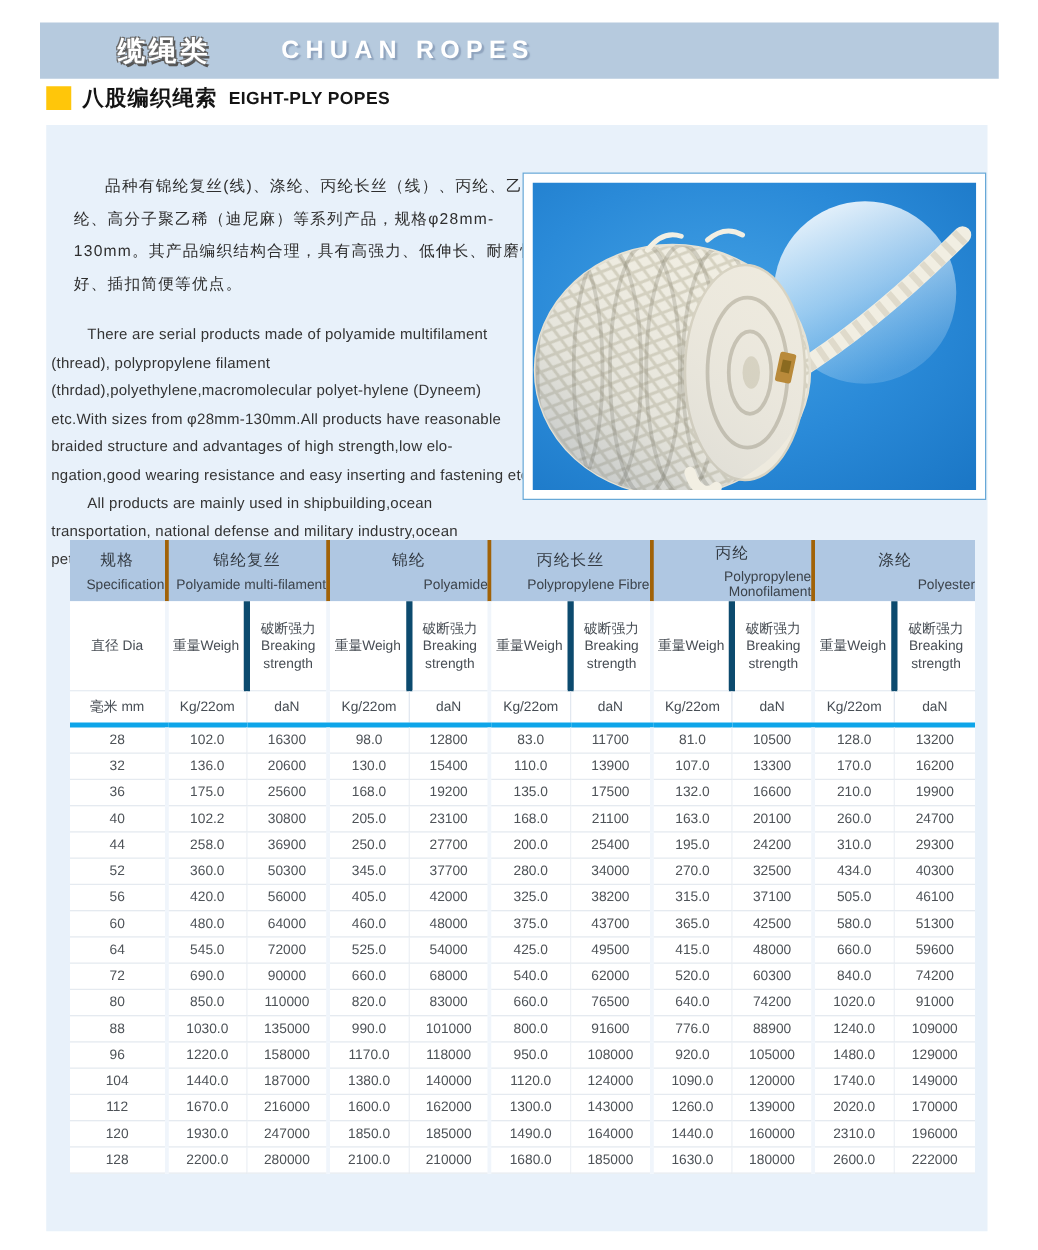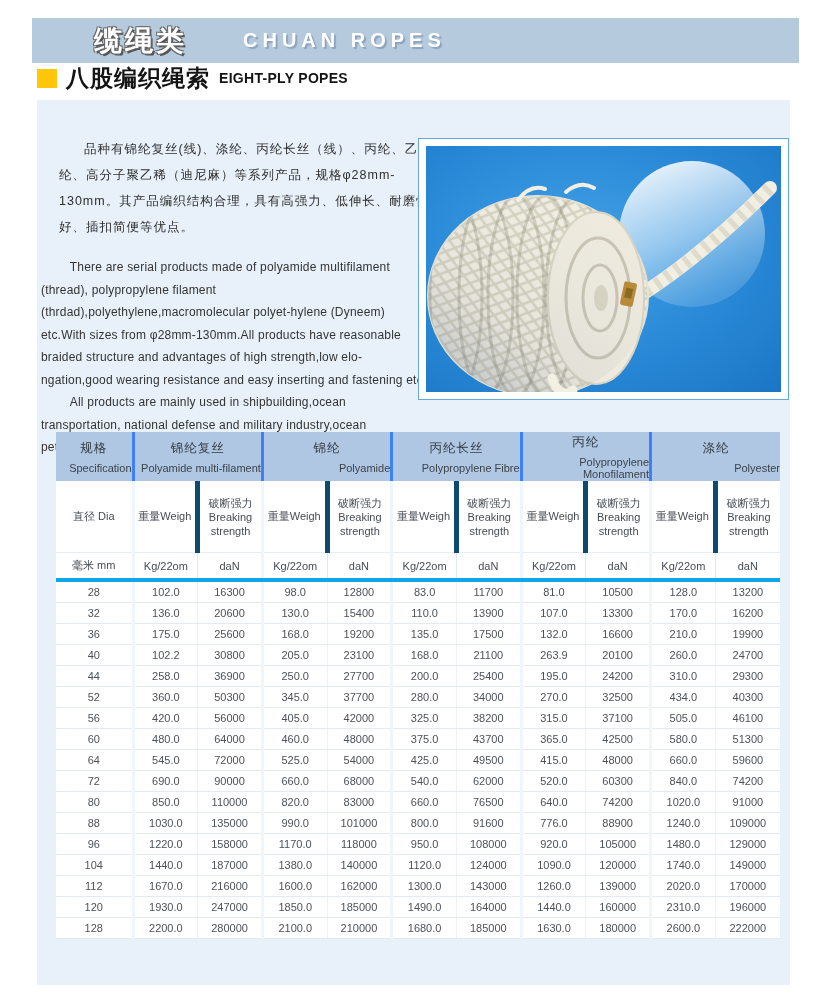--- a/index.html
+++ b/index.html
@@ -8,34 +8,34 @@
     font-family:"Liberation Sans", sans-serif; overflow:hidden;
   }
 
   
   .banner {
     position:absolute; left:32px; top:18px; width:767px; height:45px;
     background:#b6cade; display:flex; align-items:center;
     padding-left:62px; box-sizing:border-box; gap:16px;
   }
   .banner-zh {
-    font-size:28px; font-weight:bold; color:#ffffff; letter-spacing:3px;
+    font-size:22px; font-weight:bold; color:#ffffff; letter-spacing:3px;
     text-shadow:-1px -1px 0 #6a6a6a, 1px -1px 0 #6a6a6a, -1px 1px 0 #6a6a6a,
                  2px 2px 0 #565656;
   }
   .banner-en {
     font-size:20px; font-weight:bold; color:#ffffff; letter-spacing:5px;
     text-shadow:2px 2px 1px #8fa3bd;
     margin-left:40px;
   }
 
   
   .section-title { position:absolute; left:37px; top:66px; height:24px; display:flex; align-items:center; gap:9px; }
   .bullet { width:20px; height:19px; background:#ffc60a; }
-  .section-zh { font-size:23px; font-weight:bold; color:#141414; letter-spacing:1px; }
+  .section-zh { font-size:17px; font-weight:bold; color:#141414; letter-spacing:1px; }
   .section-en { font-size:14px; font-weight:bold; color:#141414; letter-spacing:0.3px; }
 
   
   .content { position:absolute; left:37px; top:100px; width:753px; height:885px; background:#e8f1fa; }
 
   .intro-zh { position:absolute; left:22px; top:36px; width:372px; font-size:12.5px; line-height:26px; color:#2e2e2e; }
   .intro-zh p { margin:0; text-indent:2em; letter-spacing:1px; }
   .intro-en { position:absolute; left:4px; top:156px; width:386px; font-size:12px; line-height:22.5px; color:#333333; letter-spacing:0.2px; }
   .intro-en p { margin:0; text-indent:2.4em; }
 
@@ -47,21 +47,21 @@
   .photo-frame svg { display:block; }
 
   
   table.spec {
     position:absolute; left:19px; top:332px; width:724px;
     border-collapse:collapse; table-layout:fixed;
   }
   table.spec th, table.spec td { padding:0; text-align:center; vertical-align:middle; font-weight:normal; }
 
   tr.grp th {
-    height:49px; background:#afc7e2; border-right:3px solid #3b82f6;
+    height:49px; background:#afc7e2; border-right:3px solid #a16207;
   }
   tr.grp th.lastg { border-right:none; }
   .g-zh { font-size:12.5px; color:#333a42; letter-spacing:1px; margin-bottom:5px; }
   .g-en { font-size:11px; color:#3c434b;text-align:right; }
 
   tr.subh th {
     height:71px; background:#ffffff; font-size:11px; color:#474d54;
     border-right:5px solid #0c4a6e; border-bottom:1px solid #e8edf3;
   }
   tr.units th {
@@ -280,21 +280,21 @@
             <td class="lastc">19900</td>
           </tr>
           <tr>
             <td class="gb">40</td>
             <td>102.2</td>
             <td class="gb">30800</td>
             <td>205.0</td>
             <td class="gb">23100</td>
             <td>168.0</td>
             <td class="gb">21100</td>
-            <td>263.9</td>
+            <td>163.0</td>
             <td class="gb">20100</td>
             <td>260.0</td>
             <td class="lastc">24700</td>
           </tr>
           <tr>
             <td class="gb">44</td>
             <td>258.0</td>
             <td class="gb">36900</td>
             <td>250.0</td>
             <td class="gb">27700</td>

